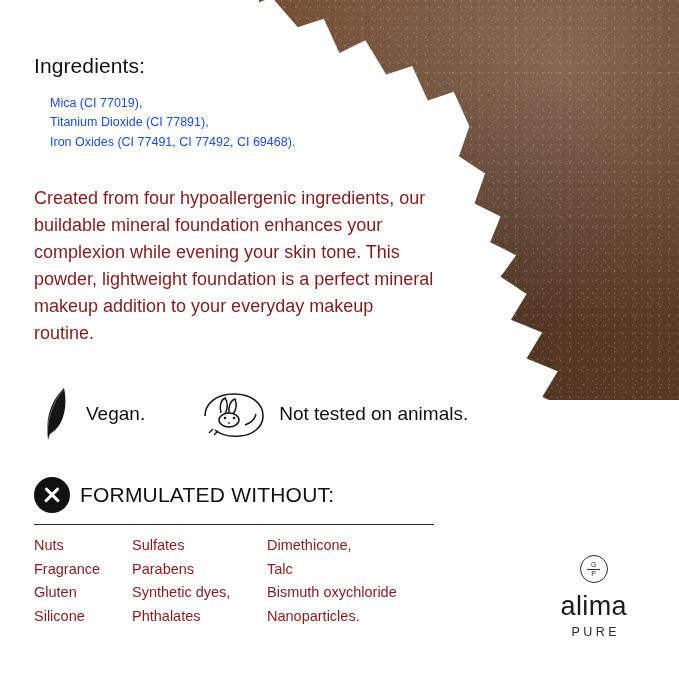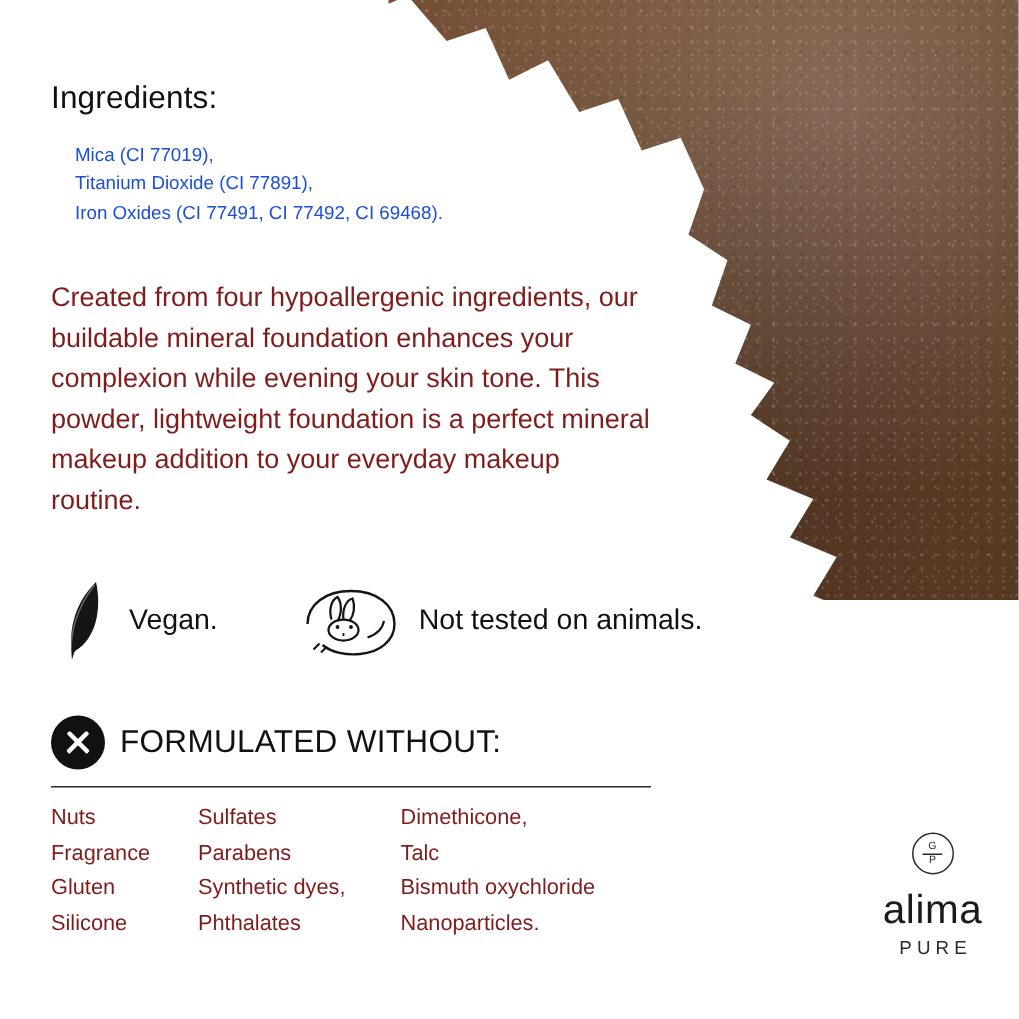--- a/index.html
+++ b/index.html
@@ -170,21 +170,21 @@
     color: #7f1d1d;
   }
   .without-cols .col + .col { margin-left: 0; }
   .col-1 { width: 98px; }
   .col-2 { width: 135px; }
   .col-3 { width: 200px; }
 
   
   .brand {
     position: absolute;
-    right: 24px;
+    right: 52px;
     bottom: 40px;
     text-align: center;
     z-index: 3;
   }
   .brand-mark {
     width: 26px;
     height: 26px;
     border: 1.3px solid #2b2b2b;
     border-radius: 50%;
     margin: 0 auto 10px auto;

